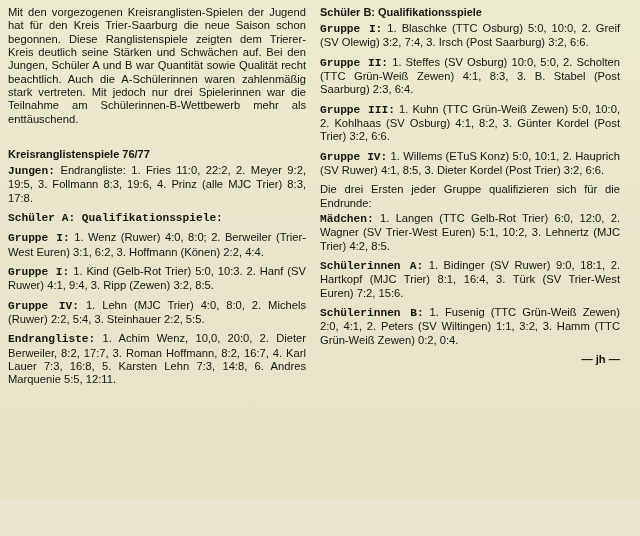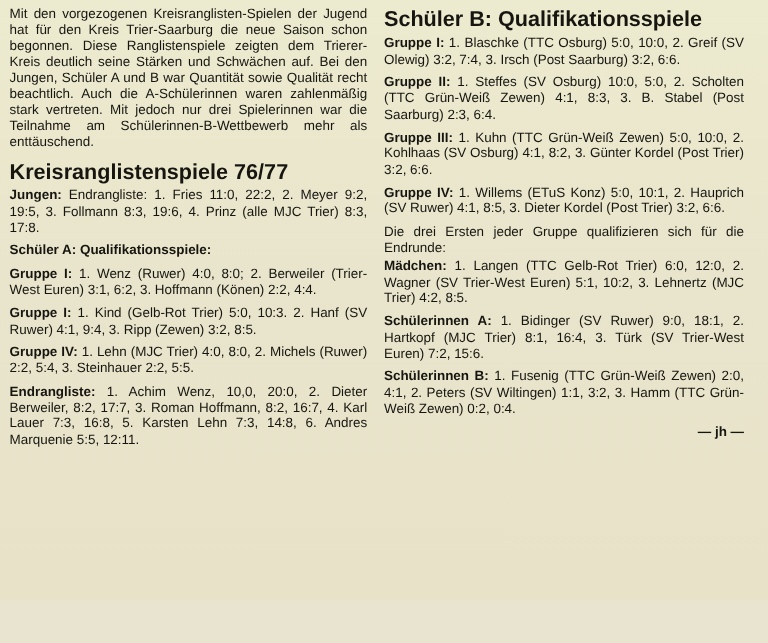--- a/index.html
+++ b/index.html
@@ -37,29 +37,30 @@
   }
   .col.right { width: 300px; }
 
   p {
     margin: 0 0 0 0;
     text-align: justify;
   }
   .para {
     margin-bottom: 2px;
   }
-  .gap-top { margin-top: 7px; }
+  .gap-top { margin-top: 22px; }
 
   .hd {
     font-weight: bold;
-    font-size: 18px;
+    font-size: 11px;
     margin-bottom: 3px;
   }
   b, .b {
     font-weight: bold;
+    font-family: Liberation Mono, monospace;
   }
   .blk {
     margin-bottom: 6px;
   }
   .sig {
     text-align: right;
     font-weight: bold;
     margin-top: 2px;
   }
 </style>

